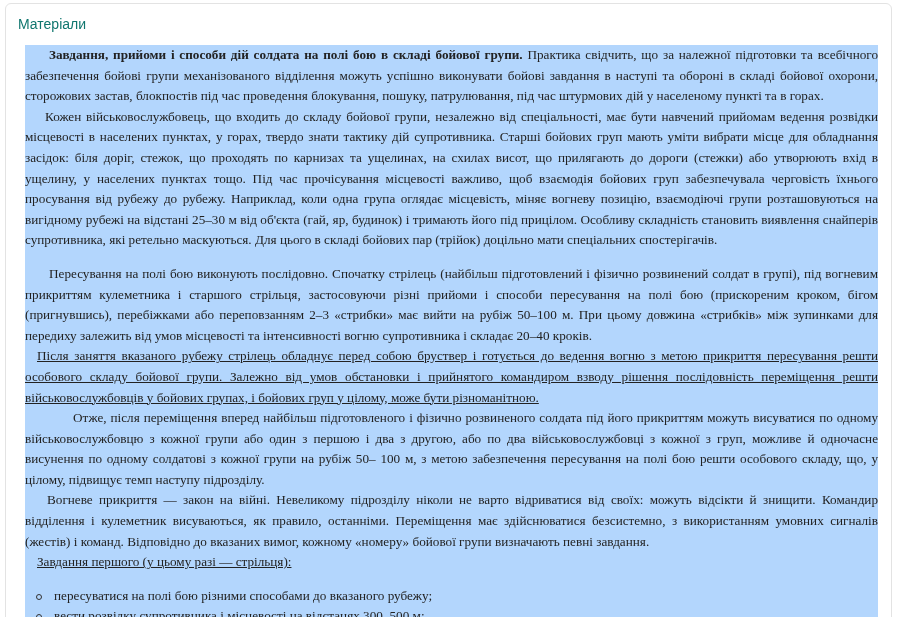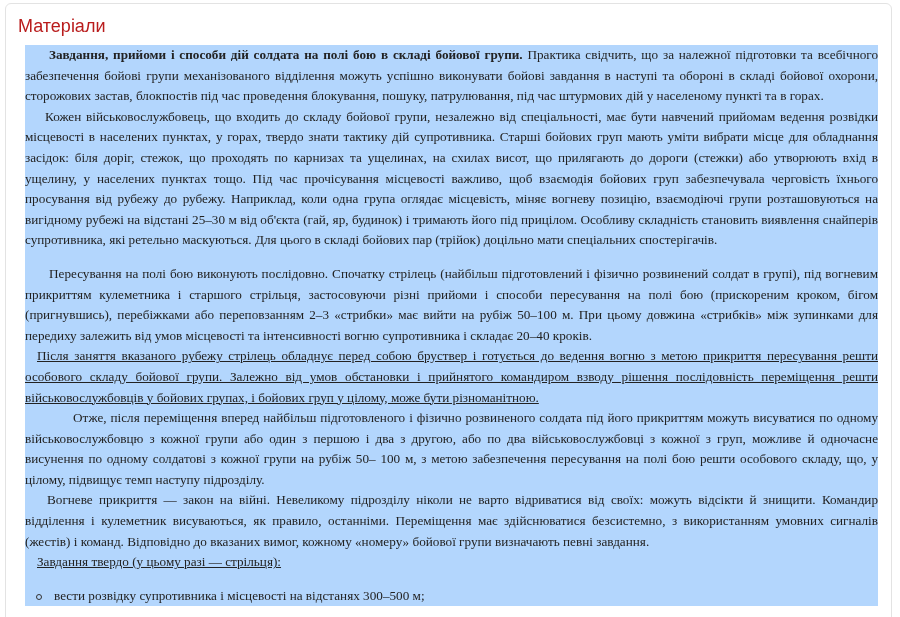--- a/index.html
+++ b/index.html
@@ -20,23 +20,23 @@
       border-radius: 6px;
       background: #ffffff;
       box-sizing: border-box;
     }
     .card-title {
       position: absolute;
       left: 12px;
       top: 12px;
       margin: 0;
       font-family: "Liberation Sans", sans-serif;
-      font-size: 18px;
+      font-size: 14px;
       font-weight: normal;
-      color: #b91c1c;
+      color: #0f766e;
     }
     .content {
       position: absolute;
       left: 12px;
       top: 41px;
       width: 870px;
       font-family: "Liberation Serif", serif;
       font-size: 13.2px;
       line-height: 20.6px;
       color: #222;
@@ -86,21 +86,22 @@
 
   <div class="content">
     <div class="sel-block">
       <p class="ind1"><b>Завдання, прийоми і способи дій солдата на полі бою в складі бойової групи.</b><span> Практика свідчить, що за належної підготовки та всебічного забезпечення бойові групи механізованого відділення можуть успішно виконувати бойові завдання в наступі та обороні в складі бойової охорони, сторожових застав, блокпостів під час проведення блокування, пошуку, патрулювання, під час штурмових дій у населеному пункті та в горах.</span></p>
       <p class="ind2">Кожен військовослужбовець, що входить до складу бойової групи, незалежно від спеціальності, має бути навчений прийомам ведення розвідки місцевості в населених пунктах, у горах, твердо знати тактику дій супротивника. Старші бойових груп мають уміти вибрати місце для обладнання засідок: біля доріг, стежок, що проходять по карнизах та ущелинах, на схилах висот, що прилягають до дороги (стежки) або утворюють вхід в ущелину, у населених пунктах тощо. Під час прочісування місцевості важливо, щоб взаємодія бойових груп забезпечувала черговість їхнього просування від рубежу до рубежу. Наприклад, коли одна група оглядає місцевість, міняє вогневу позицію, взаємодіючі групи розташовуються на вигідному рубежі на відстані 25–30 м від об'єкта (гай, яр, будинок) і тримають його під прицілом. Особливу складність становить виявлення снайперів супротивника, які ретельно маскуються. Для цього в складі бойових пар (трійок) доцільно мати спеціальних спостерігачів.</p>
       <div class="spacer-lg"></div>
       <p class="ind1">Пересування на полі бою виконують послідовно. Спочатку стрілець (найбільш підготовлений і фізично розвинений солдат в групі), під вогневим прикриттям кулеметника і старшого стрільця, застосовуючи різні прийоми і способи пересування на полі бою (прискореним кроком, бігом (пригнувшись), перебіжками або переповзанням 2–3 «стрибки» має вийти на рубіж 50–100 м. При цьому довжина «стрибків» між зупинками для передиху залежить від умов місцевості та інтенсивності вогню супротивника і складає 20–40 кроків.</p>
       <p class="ind6">Після заняття вказаного рубежу стрілець обладнує перед собою бруствер і готується до ведення вогню з метою прикриття пересування решти особового складу бойової групи. Залежно від умов обстановки і прийнятого командиром взводу рішення послідовність переміщення решти військовослужбовців у бойових групах, і бойових груп у цілому, може бути різноманітною.</p>
       <p class="ind4">Отже, після переміщення вперед найбільш підготовленого і фізично розвиненого солдата під його прикриттям можуть висуватися по одному військовослужбовцю з кожної групи або один з першою і два з другою, або по два військовослужбовці з кожної з груп, можливе й одночасне висунення по одному солдатові з кожної групи на рубіж 50– 100 м, з метою забезпечення пересування на полі бою решти особового складу, що, у цілому, підвищує темп наступу підрозділу.</p>
       <p class="ind5">Вогневе прикриття — закон на війні. Невеликому підрозділу ніколи не варто відриватися від своїх: можуть відсікти й знищити. Командир відділення і кулеметник висуваються, як правило, останніми. Переміщення має здійснюватися безсистемно, з використанням умовних сигналів (жестів) і команд. Відповідно до вказаних вимог, кожному «номеру» бойової групи визначають певні завдання.</p>
-      <p class="ind6">Завдання твердо (у цьому разі — стрільця):</p>
+      <p class="ind6">Завдання першого (у цьому разі — стрільця):</p>
       <div class="spacer-lg"></div>
       <ul class="tasks">
+        <li><span class="bullet"></span><span>пересуватися на полі бою різними способами до вказаного рубежу;</span></li>
         <li><span class="bullet"></span><span>вести розвідку супротивника і місцевості на відстанях 300–500 м;</span></li>
 
       </ul>
     </div>
   </div>
 </div>
 
 </body></html>

